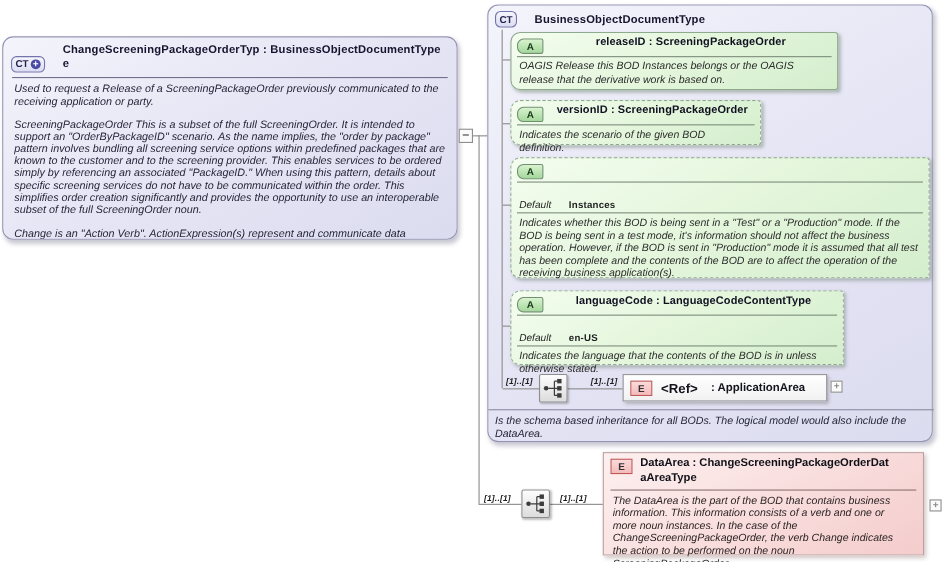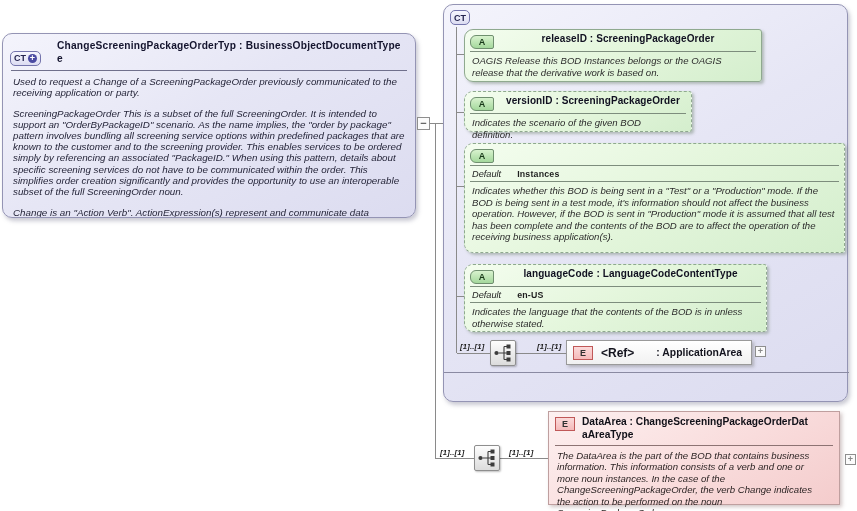--- a/index.html
+++ b/index.html
@@ -50,32 +50,32 @@
     position:absolute; box-sizing:border-box;
     background:linear-gradient(150deg,#f4fdef 0%, #e4f6dc 50%, #d4eecd 100%);
     border:1px solid #8fa98f; border-radius:9px 3px 3px 9px;
     box-shadow:2px 2px 3px rgba(110,130,110,.45);
   }
   .attr-box.dashed { border-style:dashed; }
   .attr-head { display:flex; align-items:flex-start; gap:6px; padding:3px 5px 1px 5px; }
   .attr-title { flex:1; text-align:center; font-weight:bold; font-size:10px; line-height:1.25; color:#101020; white-space:nowrap; letter-spacing:.1px; }
   .green-divider { height:1px; background:#7d8d7d; margin:1px 5px; }
   .attr-desc { padding:2px 7px 3px 7px; font-style:italic; font-size:9.6px; line-height:1.2; color:#2c2c2c; }
-  .default-row { display:flex; gap:16px; padding:2px 7px 1px 7px; font-size:9.2px; color:#1e1e1e; align-items:baseline; }
+  .default-row { display:flex; gap:16px; padding:14px 7px 1px 7px; font-size:9.2px; color:#1e1e1e; align-items:baseline; }
   .default-label { font-style:italic; }
   .default-value { font-weight:bold; font-size:8.8px; letter-spacing:.2px; }
 
   
   .elem-box {
     position:absolute; box-sizing:border-box; display:flex; align-items:center; gap:8px;
     padding:0 6px; background:linear-gradient(#ffffff,#f1f1f1);
     border:1px solid #9a9a9a; box-shadow:2px 2px 3px rgba(120,120,120,.45);
   }
   .elem-name { font-weight:bold; font-size:12px; color:#14141e; white-space:nowrap; }
-  .elem-type { font-weight:bold; font-size:10.4px; color:#14141e; margin-left:14px; white-space:nowrap; }
+  .elem-type { font-weight:bold; font-size:10.4px; color:#14141e; margin-left:4px; white-space:nowrap; }
 
   
   .pink-box {
     position:absolute; box-sizing:border-box;
     background:linear-gradient(150deg,#fdf0f0 0%, #f9dcdc 55%, #f4cccc 100%);
     border:1px solid #bf9f9f; box-shadow:2px 2px 4px rgba(140,110,110,.4);
   }
   .pink-head { display:flex; align-items:flex-start; gap:7px; padding:4px 7px 2px 6px; }
   .pink-title { flex:1; text-align:left; font-weight:bold; font-size:10.2px; line-height:1.25; color:#101018; white-space:nowrap; }
   .pink-divider { height:1px; background:#8d7373; margin:1px 6px; }
@@ -106,21 +106,21 @@
   <div class="box-lavender clip" style="left:2px; top:33px; width:414px; height:185px;">
     <div class="type-head">
       <span class="ct-badge">
         <span>CT</span>
         <span class="plus-circle">+</span>
       </span>
       <div class="type-title">ChangeScreeningPackageOrderTyp : BusinessObjectDocumentType<br>e</div>
     </div>
     <div class="head-divider"></div>
     <div class="type-body">
-      <p>Used to request a Change of a ScreeningPackageOrder previously communicated to the receiving application or party.</p>
+      <p>Used to request a Release of a ScreeningPackageOrder previously communicated to the receiving application or party.</p>
       <p>ScreeningPackageOrder  This is a subset of the full ScreeningOrder. It is intended to support an "OrderByPackageID" scenario. As the name implies, the "order by package" pattern involves bundling all screening service options within predefined packages that are known to the customer and to the screening provider. This enables services to be ordered simply by referencing an associated "PackageID." When using this pattern, details about specific screening services do not have to be communicated within the order. This simplifies order creation significantly and provides the opportunity to use an interoperable subset of the full ScreeningOrder noun.</p>
       <p>Change is an "Action Verb". ActionExpression(s) represent and communicate data management instructions.  Note that there are two implementation patterns: "Full Refresh" and "Delta." Under the Full Refresh pattern, the type of data management instruction (action code: add, update, delete) is</p>
     </div>
   </div>
 
   <div class="pm-btn pm-minus" style="left:417px; top:117px;">−</div>
 
   <div class="line" style="left:430px; top:123px; width:13px; height:1px;"></div>
   <div class="line" style="left:435px; top:123px; width:1px; height:335px;"></div>
   <div class="line" style="left:435px; top:458px; width:39px; height:1px;"></div>
@@ -138,20 +138,21 @@
       <rect x="15.5" y="16.5" width="4" height="4" fill="#3c3c3c"></rect>
     </svg>
   </div>
 
   <div class="box-lavender" style="left:443px; top:4px; width:405px; height:398px;">
 
     <div class="type-head" style="padding:4px 6px 2px 6px;">
       <span class="ct-badge">
         <span>CT</span>
       </span>
+      <div class="type-title">BusinessObjectDocumentType</div>
     </div>
 
     <div class="line" style="left:12px; top:22px; width:1px; height:326px;"></div>
     <div class="line" style="left:13px; top:49px;  width:7px; height:1px;"></div>
     <div class="line" style="left:13px; top:107px; width:7px; height:1px;"></div>
     <div class="line" style="left:13px; top:181px; width:7px; height:1px;"></div>
     <div class="line" style="left:13px; top:291px; width:7px; height:1px;"></div>
     <div class="line" style="left:13px; top:348px; width:33px; height:1px;"></div>
     <div class="line" style="left:72px; top:348px; width:50px; height:1px;"></div>
 
@@ -213,20 +214,21 @@
     <div class="card" style="left:93px; top:337px;">[1]..[1]</div>
 
     <div class="elem-box" style="left:122px; top:335px; width:186px; height:25px;">
       <span class="e-badge">E</span>
       <span class="elem-name">&lt;Ref&gt;</span>
       <span class="elem-type">: ApplicationArea</span>
     </div>
     <div class="pm-btn pm-plus" style="left:311px; top:341px;">+</div>
 
     <div class="line" style="left:0px; top:367px; width:405px; height:1px; background:#8a8aa2;"></div>
+    <div class="footer-note" style="left:6px; top:372px; width:392px;">Is the schema based inheritance for all BODs. The logical model would also include the DataArea.</div>
   </div>
 
   <div class="pink-box" style="left:548px; top:411px; width:292px; height:94px;">
     <div class="pink-head">
       <span class="e-badge">E</span>
       <div class="pink-title">DataArea : ChangeScreeningPackageOrderDat<br>aAreaType</div>
     </div>
     <div class="pink-divider"></div>
     <div class="pink-desc">The DataArea is the part of the BOD that contains business information. This information consists of a verb and one or more noun instances. In the case of the ChangeScreeningPackageOrder, the verb Change indicates the action to be performed on the noun ScreeningPackageOrder.</div>
   </div>

